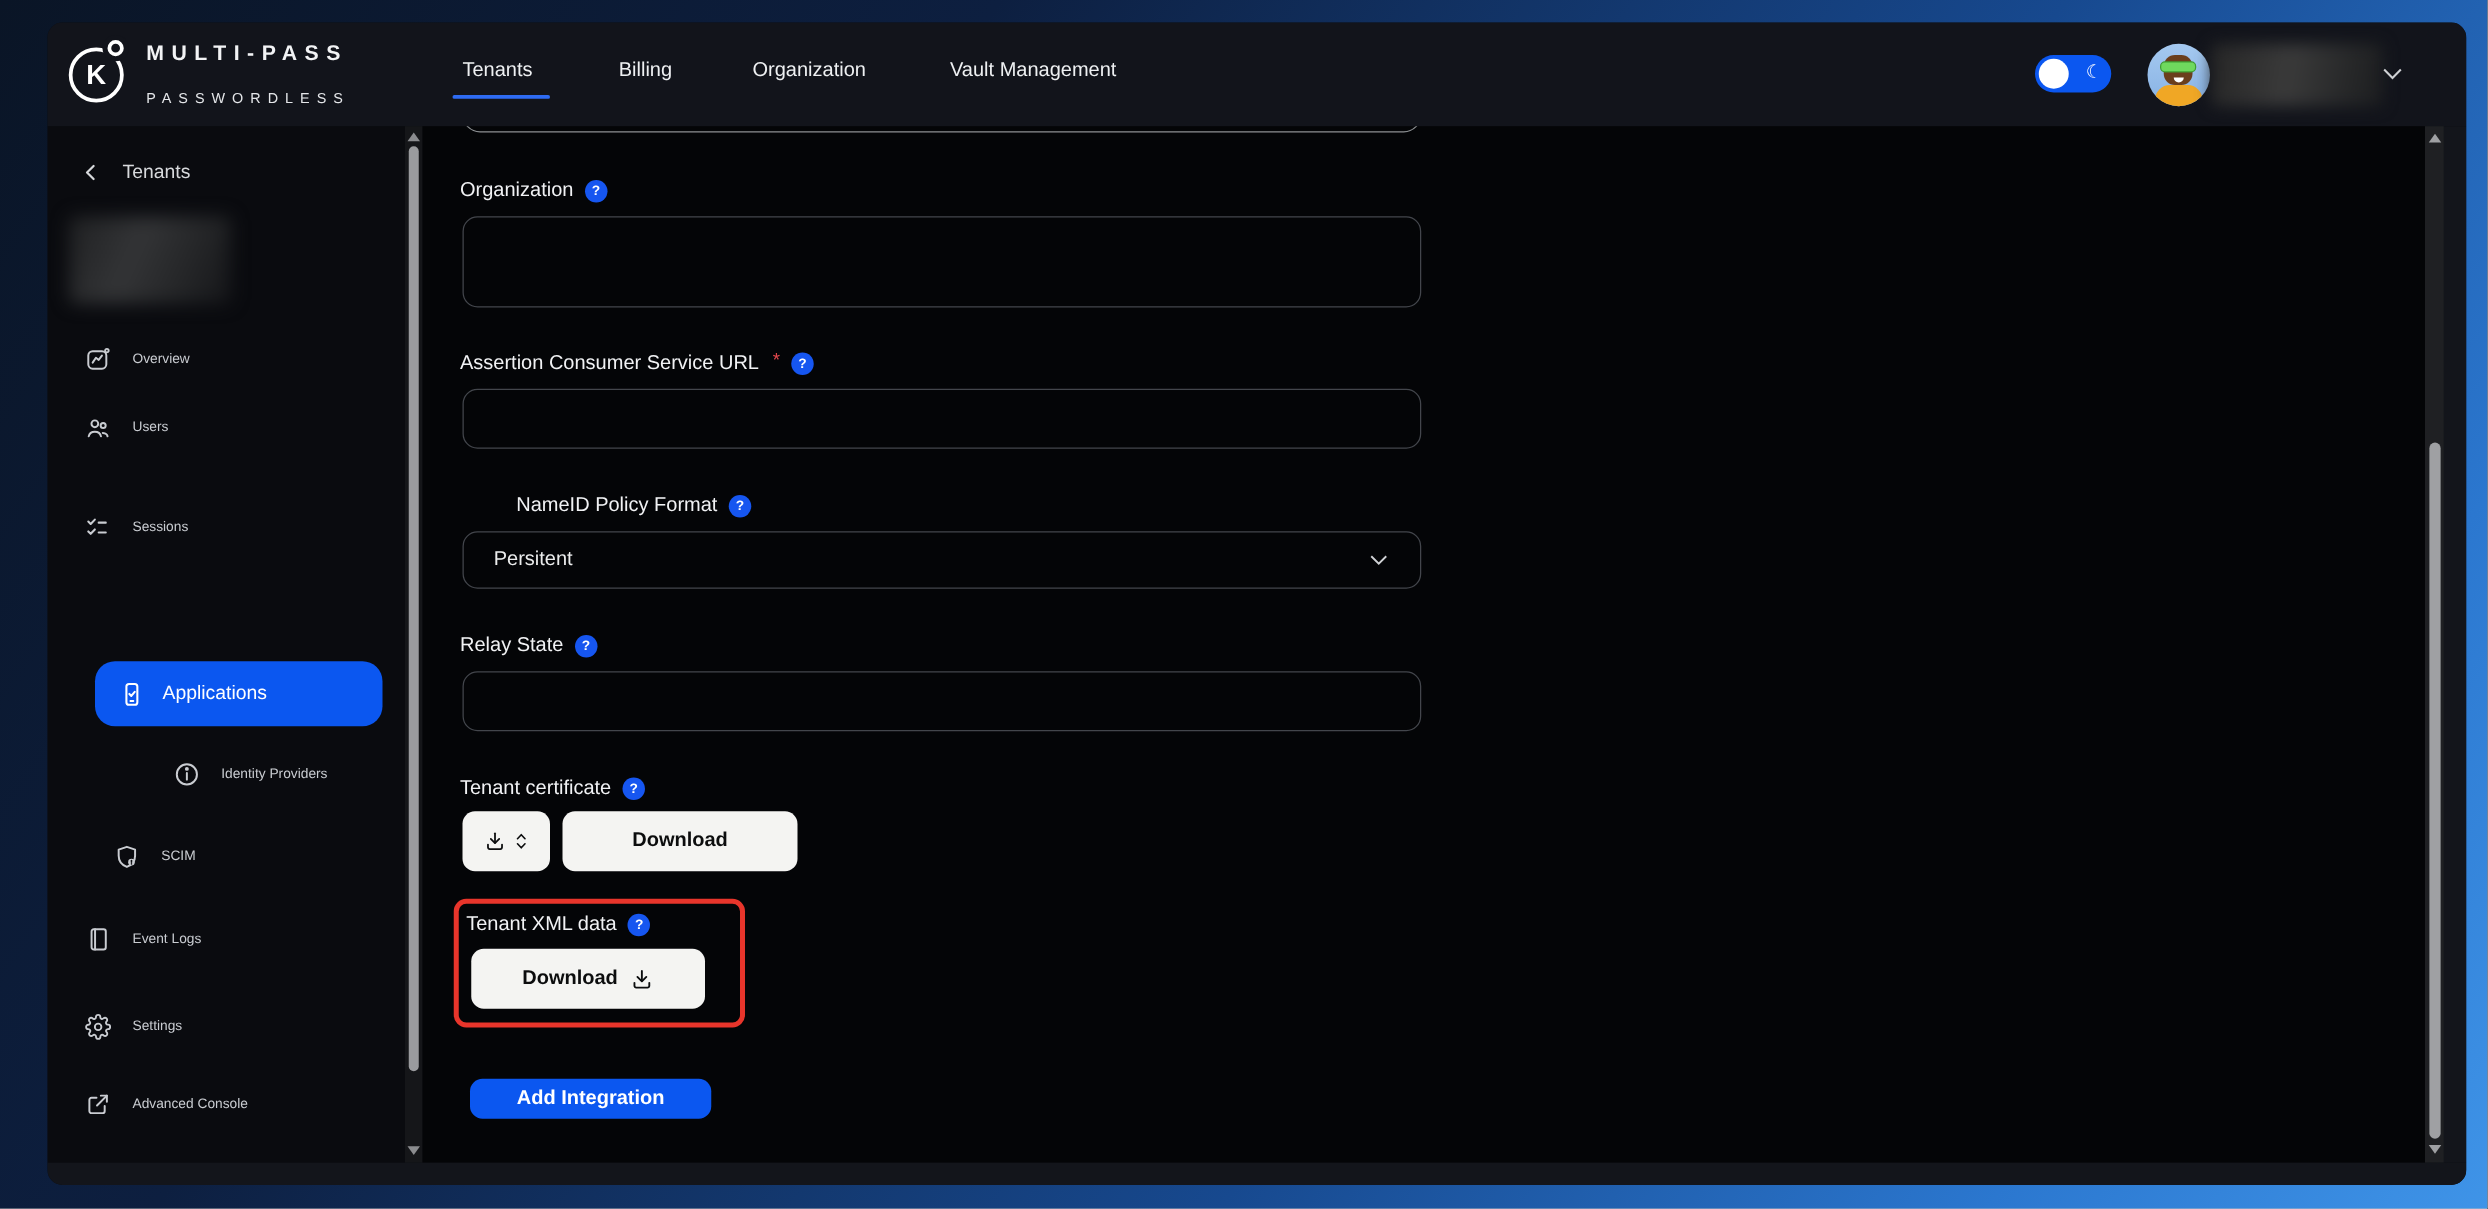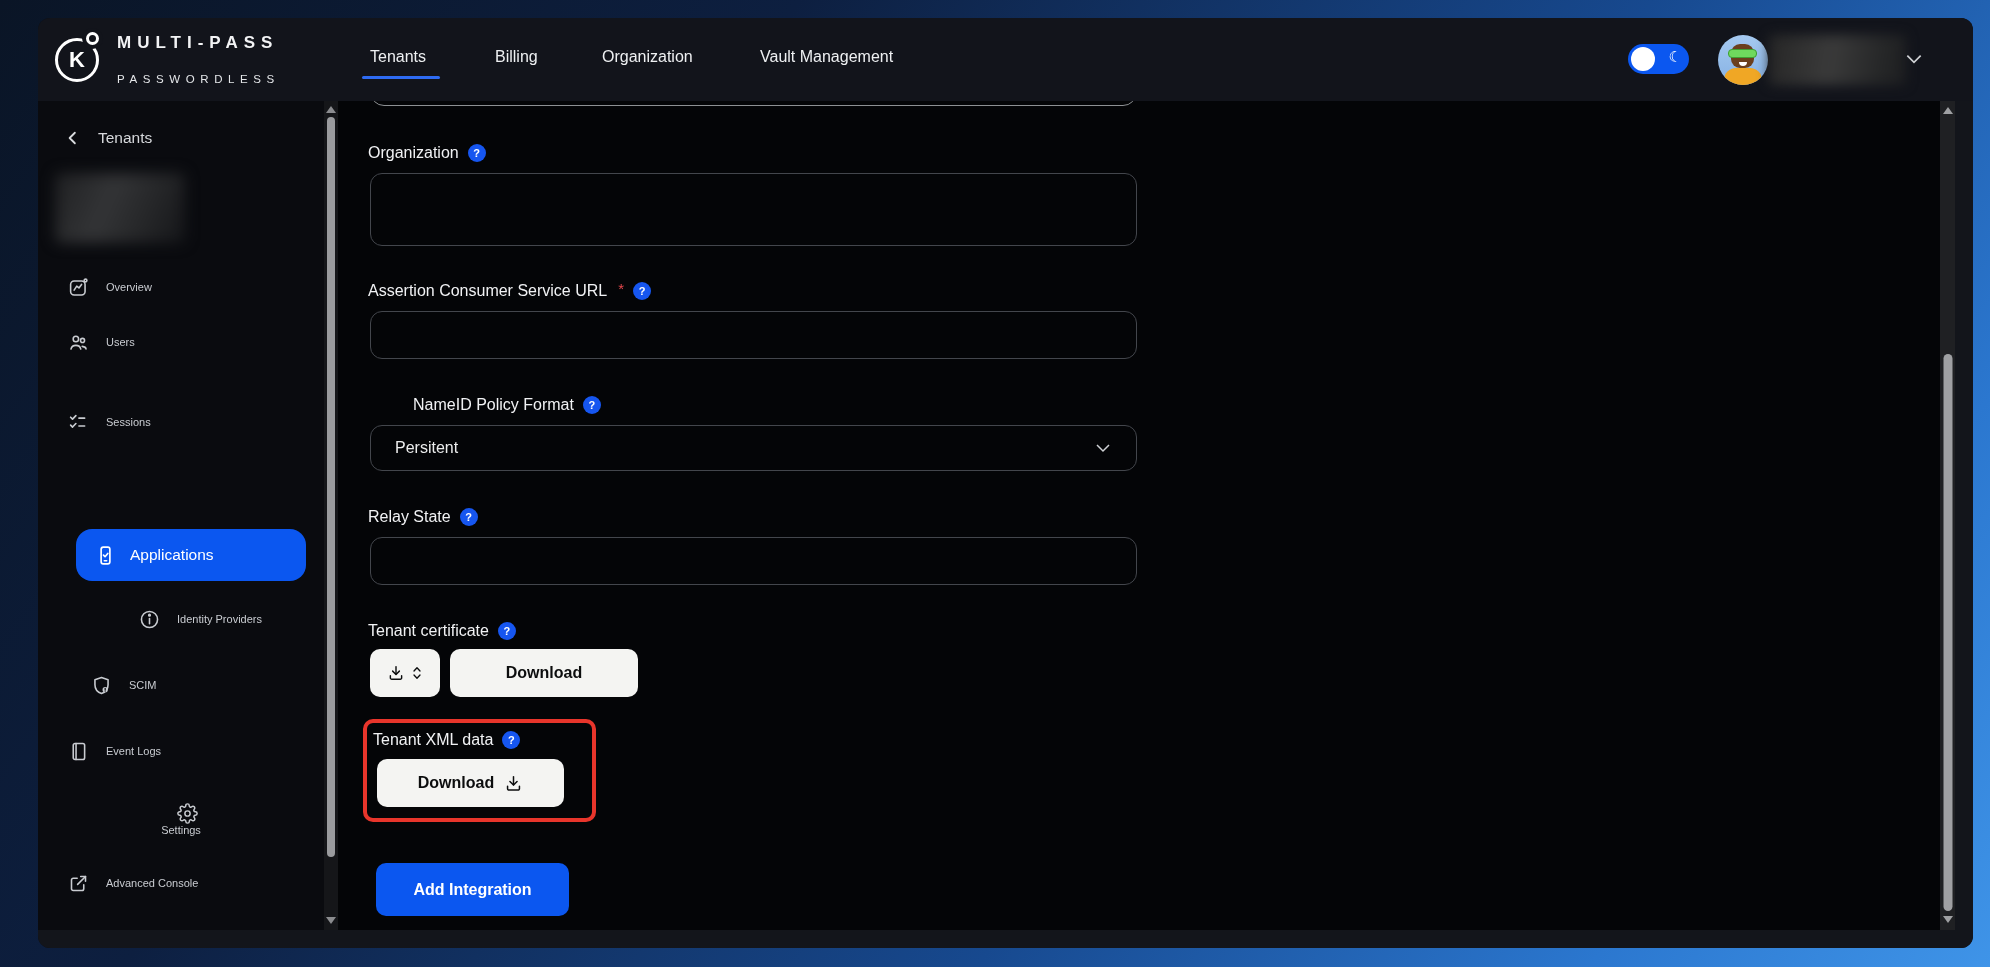--- a/index.html
+++ b/index.html
@@ -202,21 +202,21 @@
         <div class="abs sb-row" style="top:632px;">
           <span class="ic">
             <svg class="ic-svg" width="21" height="21" viewBox="0 0 24 24" fill="none" stroke="#c9ccd1" stroke-width="1.8" stroke-linecap="round" stroke-linejoin="round">
                 <rect x="6" y="2.8" width="13" height="18.4" rx="2"></rect>
                 <line x1="9.2" y1="2.8" x2="9.2" y2="21.2"></line>
               </svg>
           </span>
           <span>Event Logs</span>
         </div>
 
-        <div class="abs sb-row" style="top:702px;flex-direction:column;">
+        <div class="abs sb-row" style="top:702px;">
           <span class="ic">
             <svg class="ic-svg" width="21" height="21" viewBox="0 0 24 24" fill="none" stroke="#c9ccd1" stroke-width="1.7" stroke-linecap="round" stroke-linejoin="round">
                 <circle cx="12" cy="12" r="3"></circle>
                 <path d="M19.4 15a1.65 1.65 0 0 0 .33 1.82l.06.06a2 2 0 0 1 0 2.83 2 2 0 0 1-2.83 0l-.06-.06a1.65 1.65 0 0 0-1.82-.33 1.65 1.65 0 0 0-1 1.51V21a2 2 0 0 1-2 2 2 2 0 0 1-2-2v-.09A1.65 1.65 0 0 0 9 19.4a1.65 1.65 0 0 0-1.82.33l-.06.06a2 2 0 0 1-2.83 0 2 2 0 0 1 0-2.83l.06-.06a1.65 1.65 0 0 0 .33-1.82 1.65 1.65 0 0 0-1.51-1H3a2 2 0 0 1-2-2 2 2 0 0 1 2-2h.09A1.65 1.65 0 0 0 4.6 9a1.65 1.65 0 0 0-.33-1.82l-.06-.06a2 2 0 0 1 0-2.83 2 2 0 0 1 2.83 0l.06.06a1.65 1.65 0 0 0 1.82.33H9a1.65 1.65 0 0 0 1-1.51V3a2 2 0 0 1 2-2 2 2 0 0 1 2 2v.09a1.65 1.65 0 0 0 1 1.51 1.65 1.65 0 0 0 1.82-.33l.06-.06a2 2 0 0 1 2.83 0 2 2 0 0 1 0 2.83l-.06.06a1.65 1.65 0 0 0-.33 1.82V9a1.65 1.65 0 0 0 1.51 1H21a2 2 0 0 1 2 2 2 2 0 0 1-2 2h-.09a1.65 1.65 0 0 0-1.51 1z"></path>
               </svg>
           </span>
           <span>Settings</span>
         </div>
 
         <div class="abs sb-row" style="top:764px;">
@@ -304,21 +304,21 @@
           <span>Download</span>
           <span>
             <svg class="ic-svg" width="19" height="19" viewBox="0 0 24 24" fill="none" stroke="#0c0d0e" stroke-width="1.9" stroke-linecap="round" stroke-linejoin="round">
                 <line x1="12" y1="3.5" x2="12" y2="13.5"></line>
                 <polyline points="7.5,9.5 12,14 16.5,9.5"></polyline>
                 <path d="M4.5,15.5 v3 a1.8,1.8 0 0 0 1.8,1.8 h11.4 a1.8,1.8 0 0 0 1.8,-1.8 v-3"></path>
               </svg>
           </span>
         </button>
 
-        <button class="abs btn-primary" style="left:38px; top:762px; width:193px; height:53px;">Add Integration</button>
+        <button class="abs btn-primary" style="left:38px; top:762px; width:193px; height:32px;">Add Integration</button>
       </main>
 
       <div class="scrollbar main-scroll">
         <div class="arr up" style="top:6px; border-bottom-color:#9fa0a3;"></div>
         <div class="thumb" style="top:253px; height:557px; width:9px; background:#9fa0a3;"></div>
         <div class="arr down" style="bottom:7px; border-top-color:#9fa0a3;"></div>
       </div>
 
       <div style="width:18px; background:#13151b; flex:0 0 auto;"></div>
     </div>

